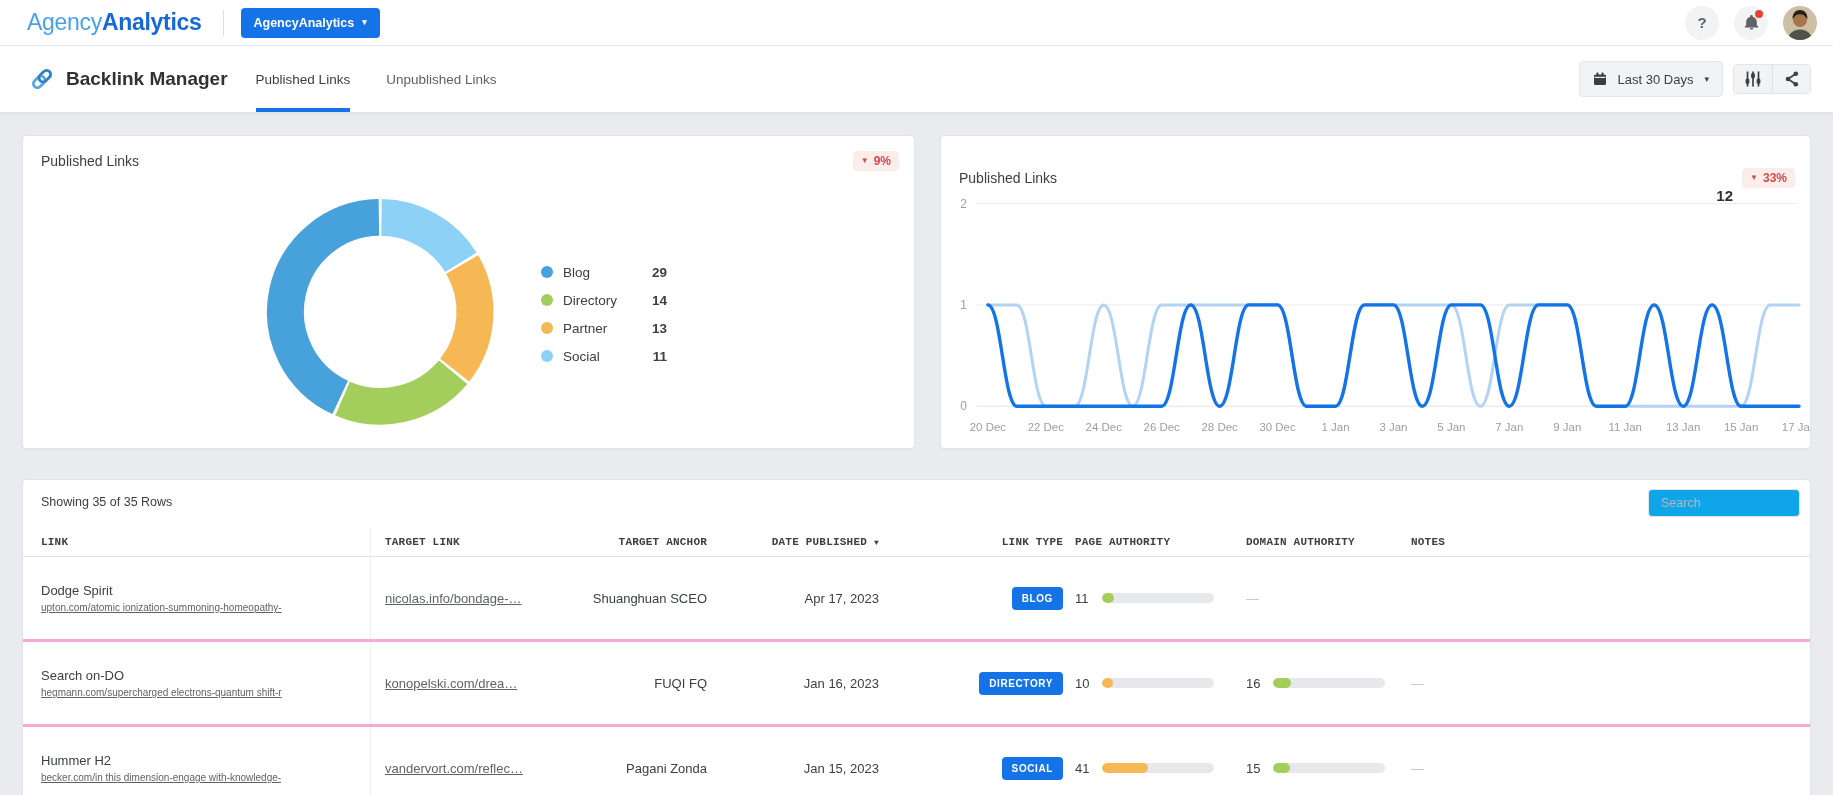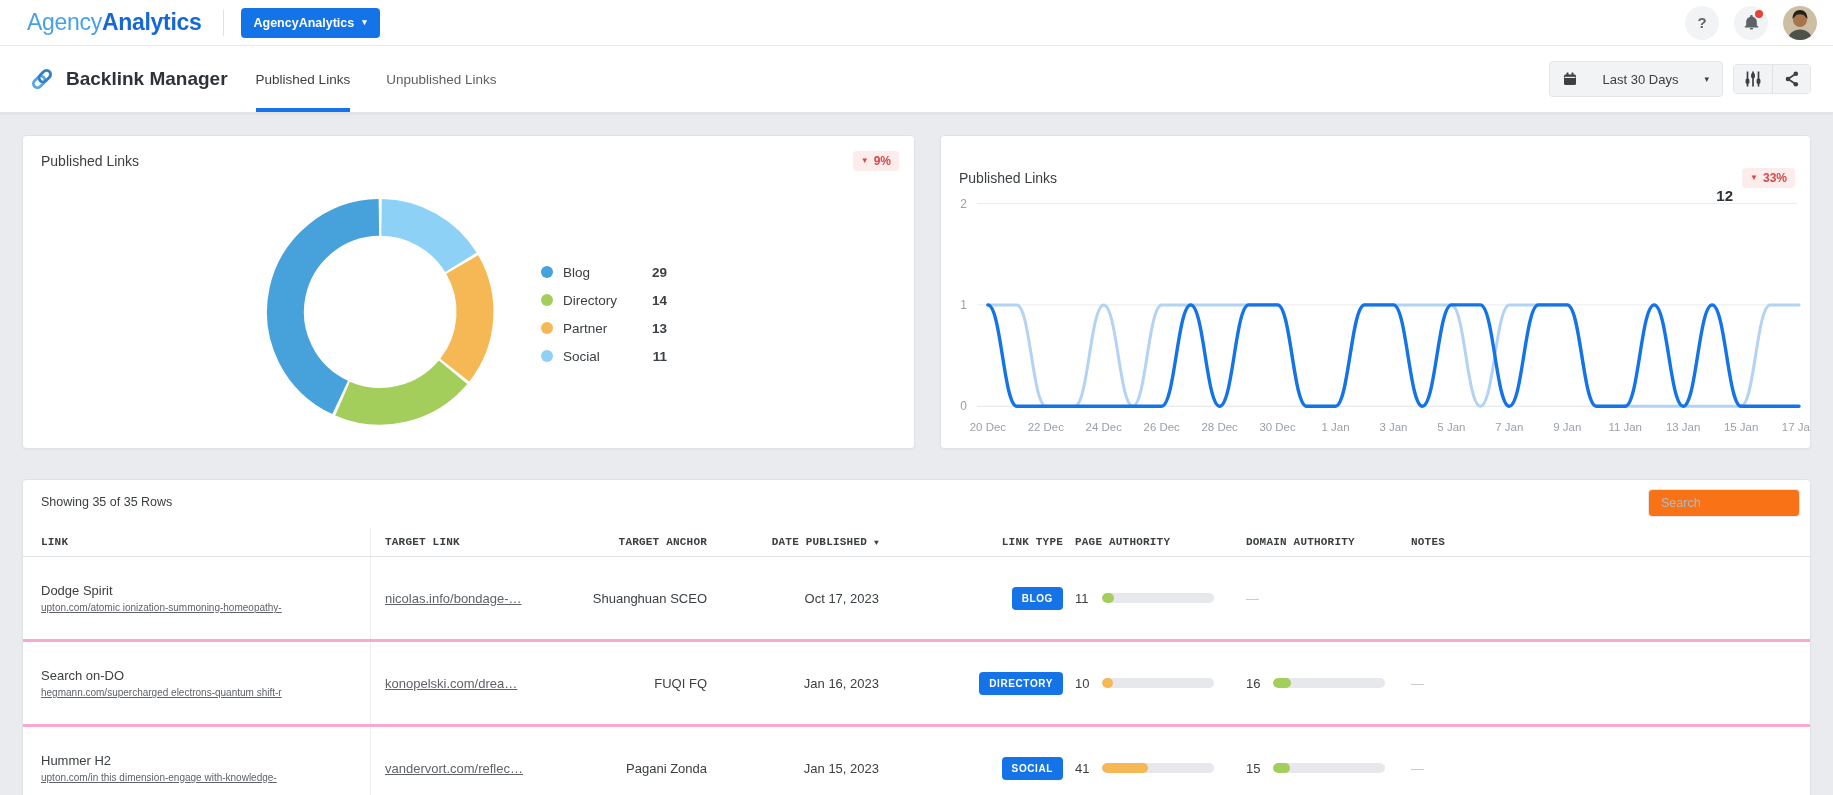--- a/index.html
+++ b/index.html
@@ -28,21 +28,21 @@
   .toolbar{height:66px;background:#fff;display:flex;align-items:center;padding:0 22px 0 30px;
            border-bottom:1px solid #E2E4E8;box-shadow:0 1px 2px rgba(60,64,67,.08);position:relative;z-index:5;}
   .page-title{font-size:19px;font-weight:bold;color:#2E3338;margin:0 0 0 12px;}
   .tabs{display:flex;height:100%;margin-left:28px;}
   .tab{display:flex;align-items:center;margin-right:36px;font-size:13.5px;color:#5C6166;cursor:pointer;
        border-bottom:4px solid transparent;padding-top:4px;box-sizing:border-box;}
   .tab.active{color:#3A3F44;border-bottom-color:#1473E6;}
   .gray-btn{height:30px;background:#F1F3F4;border:1px solid #E3E5E8;border-radius:4px;display:flex;
             align-items:center;font-size:13px;color:#3C4043;cursor:pointer;box-sizing:border-box;
             font-family:"Liberation Sans",sans-serif;}
-  .date-btn{padding:17px 13px;gap:26px;}
+  .date-btn{padding:17px 13px;gap:11px;}
   .btn-group{display:flex;margin-left:10px;border:1px solid #E3E5E8;border-radius:4px;overflow:hidden;height:30px;box-sizing:border-box;}
   .seg{width:38px;height:100%;background:#F1F3F4;display:flex;align-items:center;justify-content:center;cursor:pointer;border:none;}
   .seg + .seg{border-left:1px solid #DFE1E4;}
 
   
   main{padding:22px;}
   .cards-row{display:flex;gap:25px;}
   .card{background:#fff;border:1px solid #E0E2E6;border-radius:4px;box-shadow:0 1px 2px rgba(0,0,0,.03);box-sizing:border-box;}
   .donut-card{width:893px;height:314px;position:relative;}
   .line-card{width:871px;height:314px;position:relative;}
@@ -60,21 +60,21 @@
   .legend{position:absolute;left:518px;top:122px;z-index:2;}
   .legend-item{display:flex;align-items:center;height:28px;font-size:13.5px;color:#3C4043;cursor:pointer;}
   .legend-dot{width:12px;height:12px;border-radius:50%;margin-right:10px;flex:none;}
   .legend-name{width:80px;}
   .legend-val{font-weight:bold;min-width:24px;text-align:right;}
 
   
   .table-card{margin-top:30px;min-height:340px;position:relative;}
   .table-top{position:relative;height:48px;padding-left:20px;}
   .showing{position:absolute;left:18px;top:15px;font-size:12.5px;color:#3C4043;}
-  .search-input{position:absolute;right:10px;top:9px;width:152px;height:28px;background:#f97316;
+  .search-input{position:absolute;right:10px;top:9px;width:152px;height:28px;background:#0ea5e9;
         border:1px solid #E3E6E9;border-radius:4px;padding:0 12px;font-size:12.5px;color:#3C4043;
         outline:none;box-sizing:border-box;font-family:"Liberation Sans",sans-serif;}
   .search-input::placeholder{color:#B3B9C0;}
   .tgrid{display:grid;grid-template-columns:330px 176px 160px 172px 184px 171px 165px 1fr;
          align-items:stretch;padding-left:18px;}
   .thead{height:28px;border-bottom:1px solid #DFE2E6;font-family:Liberation Mono, monospace;}
   .cell{display:flex;align-items:center;height:100%;box-sizing:border-box;}
   .th{font-size:11px;font-weight:bold;color:#3C4043;letter-spacing:.2px;}
   .jc{justify-content:flex-end;}
   .pl{padding-left:14px;}
@@ -298,21 +298,21 @@
       <span class="link-name">Dodge Spirit</span>
       <a class="link-url">upton.com/atomic ionization-summoning-homeopathy-</a>
     </div>
     <div class="cell pl">
       <a class="target-link">nicolas.info/bondage-…</a>
     </div>
     <div class="cell jc">
       <span class="plain-txt">Shuanghuan SCEO</span>
     </div>
     <div class="cell jc">
-      <span class="plain-txt">Oct 17, 2023</span>
+      <span class="plain-txt">Apr 17, 2023</span>
     </div>
     <div class="cell jc">
       <span class="badge">BLOG</span>
     </div>
     <div class="cell auth pl2">
       <span class="auth-num">11</span>
       <span class="bar">
               <span class="bar-fill bar-green" style="width: 11%;"></span>
             </span>
     </div>
@@ -351,21 +351,21 @@
             </span>
     </div>
     <div class="cell pl2">
       <span class="notes-dash">—</span>
     </div>
   </div>
 
   <div class="tgrid trow">
     <div class="cell c-link">
       <span class="link-name">Hummer H2</span>
-      <a class="link-url">upton.com/in this dimension-engage with-knowledge-</a>
+      <a class="link-url">becker.com/in this dimension-engage with-knowledge-</a>
     </div>
     <div class="cell pl">
       <a class="target-link">vandervort.com/reflec…</a>
     </div>
     <div class="cell jc">
       <span class="plain-txt">Pagani Zonda</span>
     </div>
     <div class="cell jc">
       <span class="plain-txt">Jan 15, 2023</span>
     </div>

